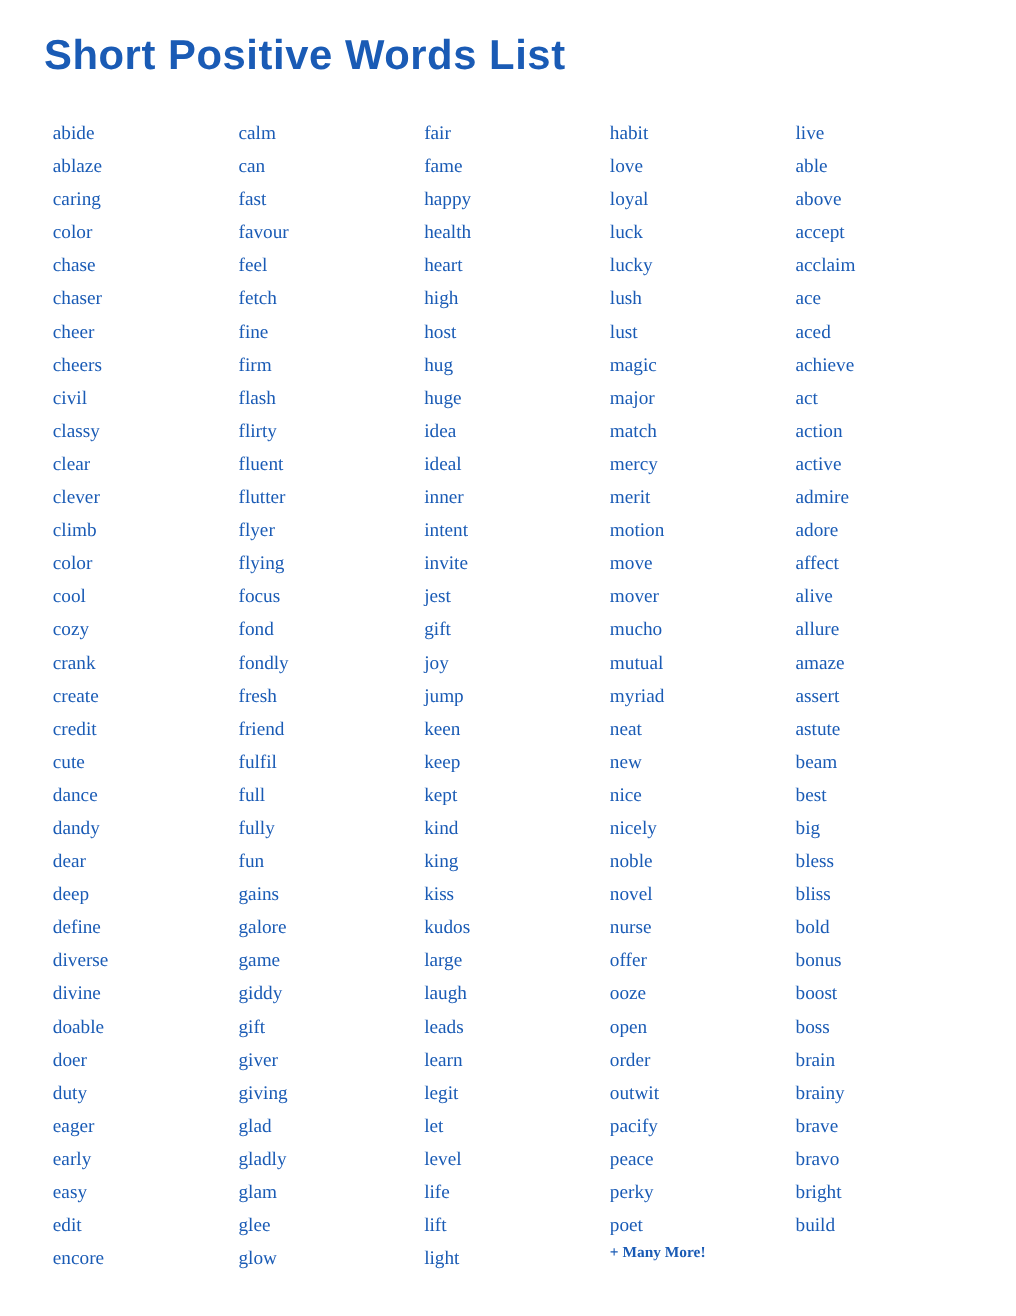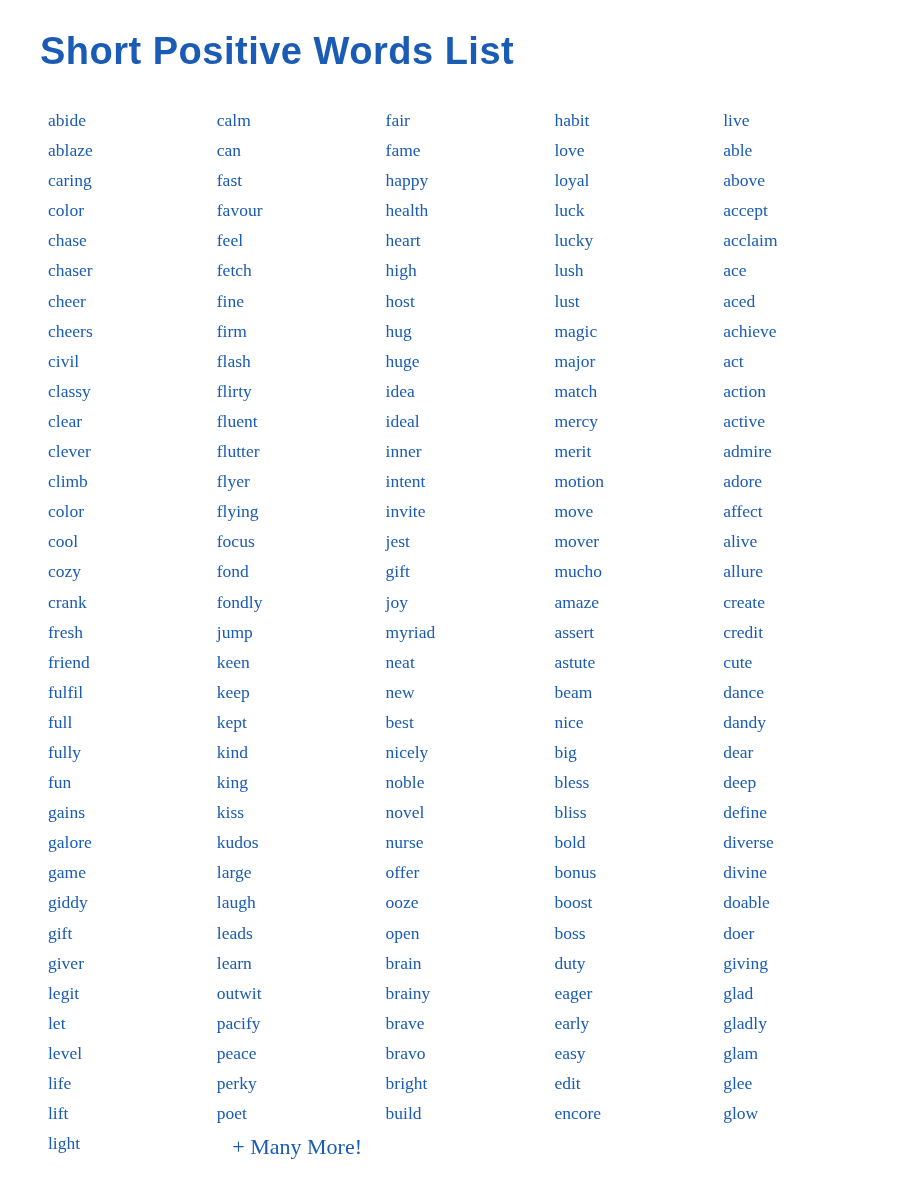--- a/index.html
+++ b/index.html
@@ -27,23 +27,22 @@
       margin-top: 32px;
     }
     .word-item {
       color: #1a5bb5;
       font-size: 17.5px;
       line-height: 1.72;
       font-family: Georgia, serif;
       padding: 0 0 0 8px;
     }
     .word-item.big {
-      font-size: 22px;
-      font-weight: 400;
-      text-align: center;
+      font-size: 14px;
+      font-weight: 700;
     }
     .footer {
       text-align: center;
       color: #0f766e;
       font-size: 13px;
       font-family: Arial, Helvetica, sans-serif;
       margin-top: 36px;
       letter-spacing: 1px;
     }
   </style>
@@ -129,41 +128,42 @@
     <span class="word-item">mover</span>
     <span class="word-item">alive</span>
     <span class="word-item">cozy</span>
     <span class="word-item">fond</span>
     <span class="word-item">gift</span>
     <span class="word-item">mucho</span>
     <span class="word-item">allure</span>
     <span class="word-item">crank</span>
     <span class="word-item">fondly</span>
     <span class="word-item">joy</span>
+    <span class="word-item">mutual</span>
     <span class="word-item">amaze</span>
     <span class="word-item">create</span>
     <span class="word-item">fresh</span>
     <span class="word-item">jump</span>
     <span class="word-item">myriad</span>
     <span class="word-item">assert</span>
     <span class="word-item">credit</span>
     <span class="word-item">friend</span>
     <span class="word-item">keen</span>
     <span class="word-item">neat</span>
     <span class="word-item">astute</span>
     <span class="word-item">cute</span>
     <span class="word-item">fulfil</span>
     <span class="word-item">keep</span>
     <span class="word-item">new</span>
     <span class="word-item">beam</span>
     <span class="word-item">dance</span>
     <span class="word-item">full</span>
     <span class="word-item">kept</span>
+    <span class="word-item">nice</span>
     <span class="word-item">best</span>
-    <span class="word-item">nice</span>
     <span class="word-item">dandy</span>
     <span class="word-item">fully</span>
     <span class="word-item">kind</span>
     <span class="word-item">nicely</span>
     <span class="word-item">big</span>
     <span class="word-item">dear</span>
     <span class="word-item">fun</span>
     <span class="word-item">king</span>
     <span class="word-item">noble</span>
     <span class="word-item">bless</span>
@@ -188,20 +188,21 @@
     <span class="word-item">ooze</span>
     <span class="word-item">boost</span>
     <span class="word-item">doable</span>
     <span class="word-item">gift</span>
     <span class="word-item">leads</span>
     <span class="word-item">open</span>
     <span class="word-item">boss</span>
     <span class="word-item">doer</span>
     <span class="word-item">giver</span>
     <span class="word-item">learn</span>
+    <span class="word-item">order</span>
     <span class="word-item">brain</span>
     <span class="word-item">duty</span>
     <span class="word-item">giving</span>
     <span class="word-item">legit</span>
     <span class="word-item">outwit</span>
     <span class="word-item">brainy</span>
     <span class="word-item">eager</span>
     <span class="word-item">glad</span>
     <span class="word-item">let</span>
     <span class="word-item">pacify</span>

